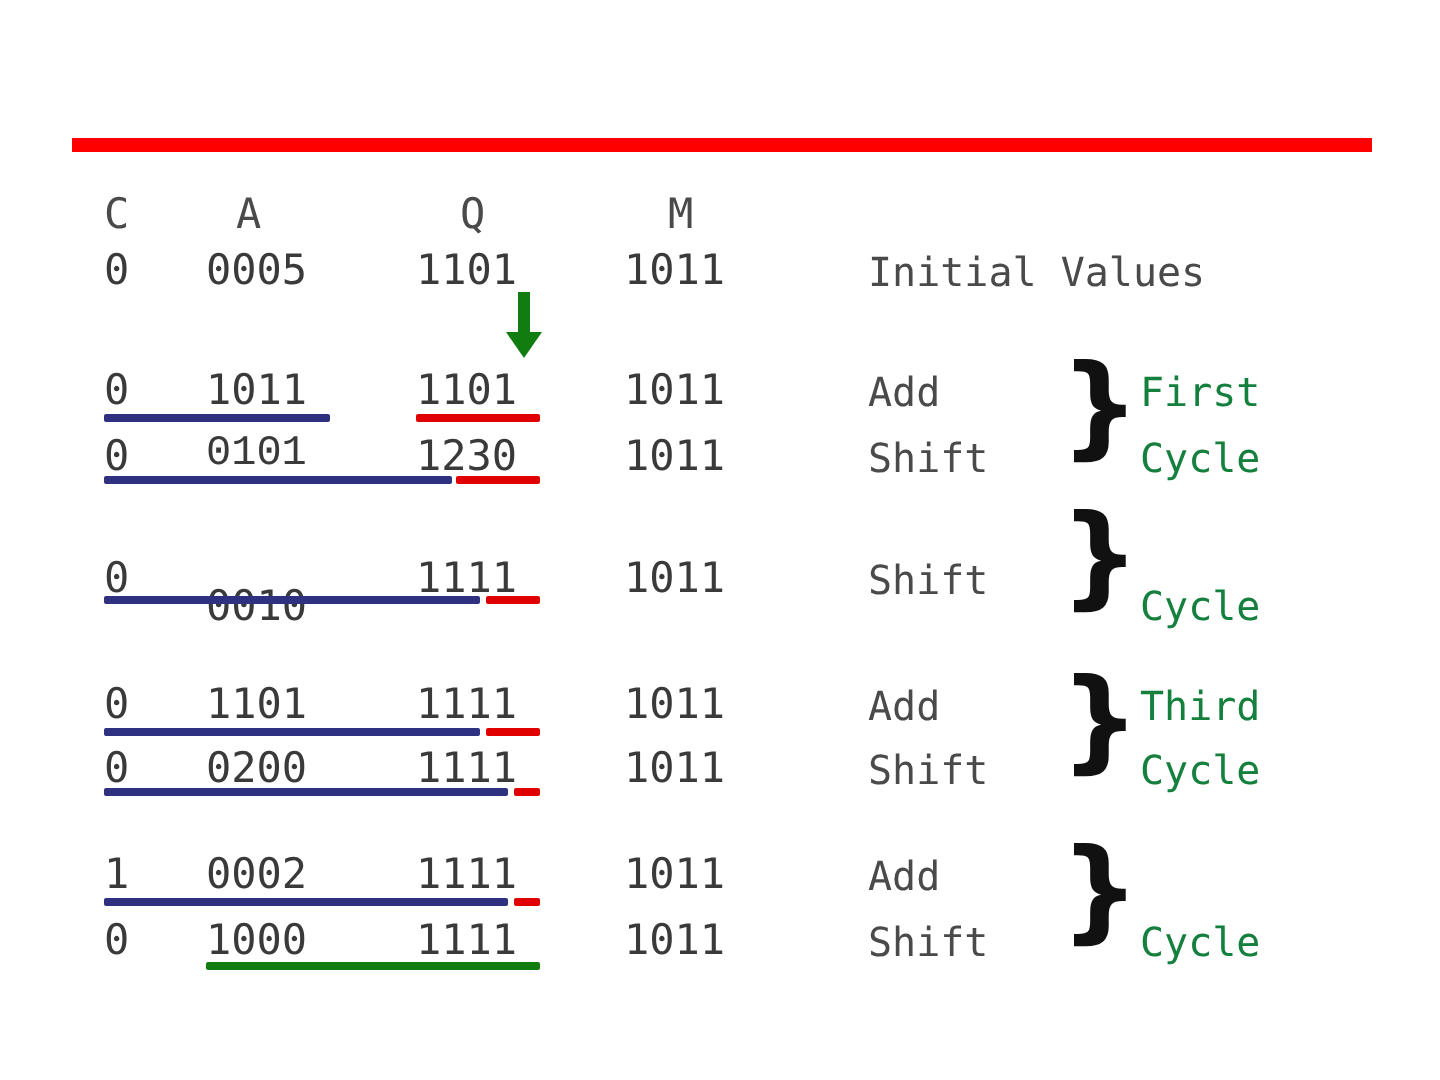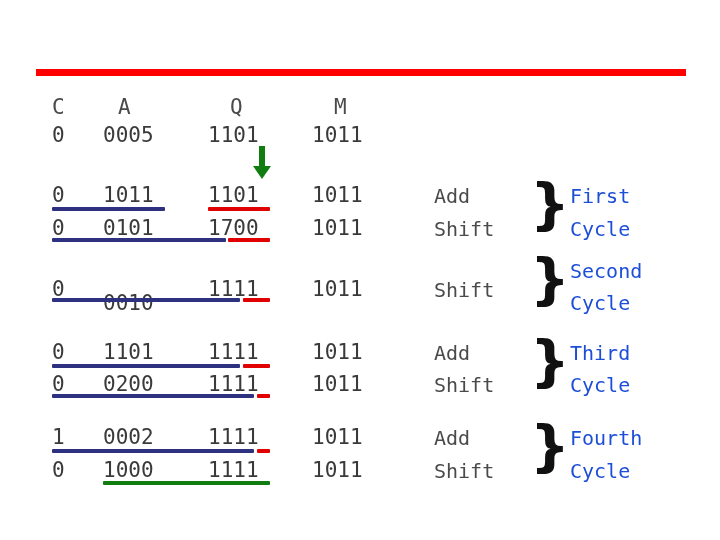--- a/index.html
+++ b/index.html
@@ -58,21 +58,21 @@
     position: absolute;
     font-family: "DejaVu Sans Mono", "Liberation Mono", monospace;
     font-size: 20px;
     color: #4a4a4a;
     white-space: pre;
   }
   .cyclelabel {
     position: absolute;
     font-family: "DejaVu Sans Mono", "Liberation Mono", monospace;
     font-size: 20px;
-    color: #1d4ed8;
+    color: #15803d;
     white-space: pre;
   }
   .brace {
     position: absolute;
     font-family: "DejaVu Sans", sans-serif;
     font-weight: bold;
     color: #111111;
     line-height: 1;
     white-space: pre;
   }
@@ -107,37 +107,38 @@
 
     <div class="cell hdr" style="left:52px; top:95px;">C</div>
     <div class="cell hdr" style="left:118px; top:95px;">A</div>
     <div class="cell hdr" style="left:230px; top:95px;">Q</div>
     <div class="cell hdr" style="left:334px; top:95px;">M</div>
 
     <div class="cell" style="left:52px;  top:123px;">0</div>
     <div class="cell" style="left:103px; top:123px;">0005</div>
     <div class="cell" style="left:208px; top:123px;">1101</div>
     <div class="cell" style="left:312px; top:123px;">1011</div>
+    <div class="note" style="left:434px; top:124px;">Initial Values</div>
 
     <svg id="arrow-down" viewBox="0 0 20 34">
       <rect x="7" y="0" width="6" height="23" fill="#117d11"></rect>
       <polygon points="10,33 1,20 19,20" fill="#117d11"></polygon>
     </svg>
 
     <div class="cell" style="left:52px;  top:183px;">0</div>
     <div class="cell" style="left:103px; top:183px;">1011</div>
     <div class="cell" style="left:208px; top:183px;">1101</div>
     <div class="cell" style="left:312px; top:183px;">1011</div>
     <div class="note" style="left:434px; top:184px;">Add</div>
     <div class="uline blue" style="left:52px;  top:207px; width:113px;"></div>
     <div class="uline red" style="left:208px; top:207px; width:62px;"></div>
 
     <div class="cell" style="left:52px;  top:216px;">0</div>
-    <div class="cell" style="left:103px; top:216px;">0101</div>
-    <div class="cell" style="left:208px; top:216px;">1700</div>
+    <div class="cell" style="left:103px; top:216px;font-family:Liberation Mono, monospace;">0101</div>
+    <div class="cell" style="left:208px; top:216px;">1230</div>
     <div class="cell" style="left:312px; top:216px;">1011</div>
     <div class="note" style="left:434px; top:217px;">Shift</div>
     <div class="uline blue" style="left:52px;  top:238px; width:174px;"></div>
     <div class="uline red" style="left:228px; top:238px; width:42px;"></div>
 
     <div class="cell" style="left:52px;  top:277px;">0</div>
     <div class="cell" style="left:103px; top:291px;">0010</div>
     <div class="cell" style="left:208px; top:277px;">1111</div>
     <div class="cell" style="left:312px; top:277px;">1011</div>
     <div class="note" style="left:434px; top:278px;">Shift</div>
@@ -174,24 +175,22 @@
     <div class="cell" style="left:312px; top:458px;">1011</div>
     <div class="note" style="left:434px; top:459px;">Shift</div>
     <div class="uline green" style="left:103px; top:481px; width:167px;"></div>
   </div>
 
   <div class="brace" style="left:530px; top:176px; font-size:56px;">}</div>
   <div class="cyclelabel" style="left:570px; top:184px;">First</div>
   <div class="cyclelabel" style="left:570px; top:217px;">Cycle</div>
 
   <div class="brace" style="left:530px; top:251px; font-size:56px;">}</div>
-  <div class="cyclelabel" style="left:570px; top:259px;">Second</div>
   <div class="cyclelabel" style="left:570px; top:291px;">Cycle</div>
 
   <div class="brace" style="left:530px; top:333px; font-size:56px;">}</div>
   <div class="cyclelabel" style="left:570px; top:341px;">Third</div>
   <div class="cyclelabel" style="left:570px; top:373px;">Cycle</div>
 
   <div class="brace" style="left:530px; top:418px; font-size:56px;">}</div>
-  <div class="cyclelabel" style="left:570px; top:426px;">Fourth</div>
   <div class="cyclelabel" style="left:570px; top:459px;">Cycle</div>
 
 </div>
 
 </body></html>

